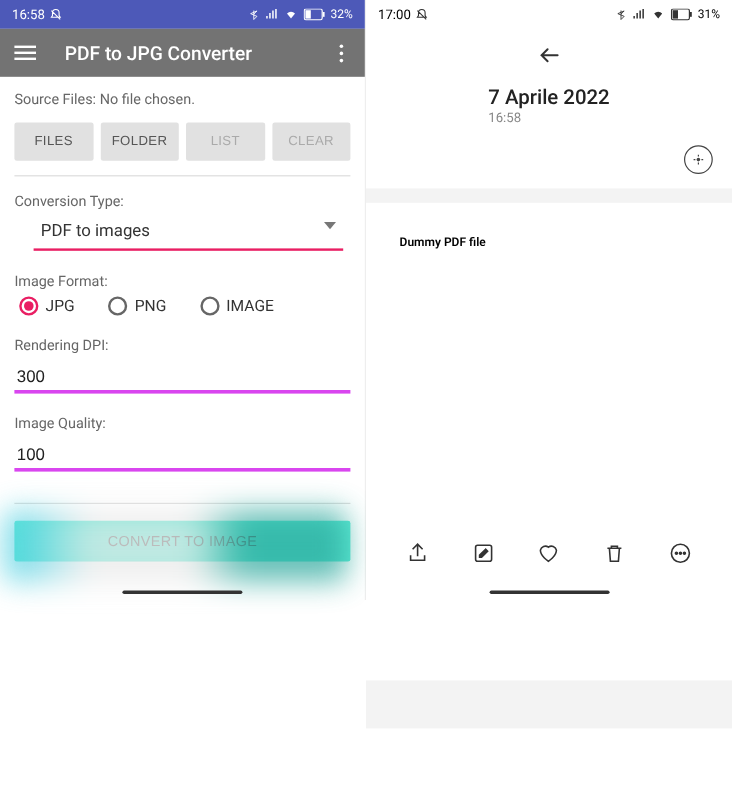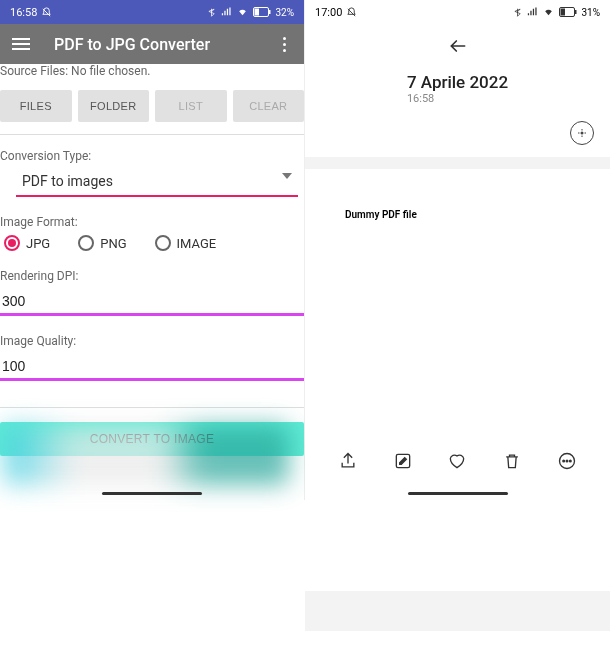--- a/index.html
+++ b/index.html
@@ -24,21 +24,21 @@
       height: 40px; background: #737373;
       display: flex; align-items: center; padding: 12px 12px;
       color: #fff;
     }
     .hamburger { width: 18px; display: flex; flex-direction: column; gap: 3px; }
     .hamburger span { height: 2px; background: #fff; }
     .app-title { font-size: 16px; font-weight: 500; margin-left: 24px; flex: 1; }
     .dots { display: flex; flex-direction: column; gap: 3px; align-items: center; width: 16px; }
     .dots span { width: 3px; height: 3px; border-radius: 50%; background: #fff; }
     
-    .content { padding: 0; color: #555; }
+    .content { padding: 12px; color: #555; }
     .src-line { font-size: 12px; color: #666; margin-bottom: 12px; }
     .btn-row { display: flex; gap: 6px; margin-bottom: 12px; }
     .btn {
       flex: 1; height: 32px; border: none;
       background: #e1e1e1; color: #555;
       font-size: 11px; font-weight: 500; letter-spacing: 0.3px;
       text-align: center; line-height: 32px; border-radius: 2px;
     }
     .btn.disabled { color: #aaa; }
     .divider { height: 1px; background: #ddd; margin: 8px 0 14px; }
@@ -83,21 +83,21 @@
     .back-arrow { width: 20px; height: 20px; }
     .date-title { font-size: 17px; font-weight: 500; color: #222; }
     .date-sub { font-size: 11px; color: #888; }
     .circle-icon {
       width: 24px; height: 24px; border: 1.5px solid #444; border-radius: 50%;
       display: flex; align-items: center; justify-content: center; font-size: 10px;
       margin-left: auto;
     }
     .gap-band { height: 12px; background: #f3f3f3; }
     .doc-preview {
-      margin: 16px; padding: 24px; height: 390px;
+      margin: 4px; padding: 24px; height: 390px;
     }
     .doc-text { font-size: 10px; font-weight: 600; color: #000; }
     .toolbar {
       position: absolute; bottom: 15px; left: 0; right: 0; height: 48px;
       display: flex; justify-content: space-around; align-items: center;
       padding: 0 16px;
     }
     .tb-icon { width: 20px; height: 20px; stroke: #333; fill: none; stroke-width: 1.6; }
     svg { display: block; }
   </style>

